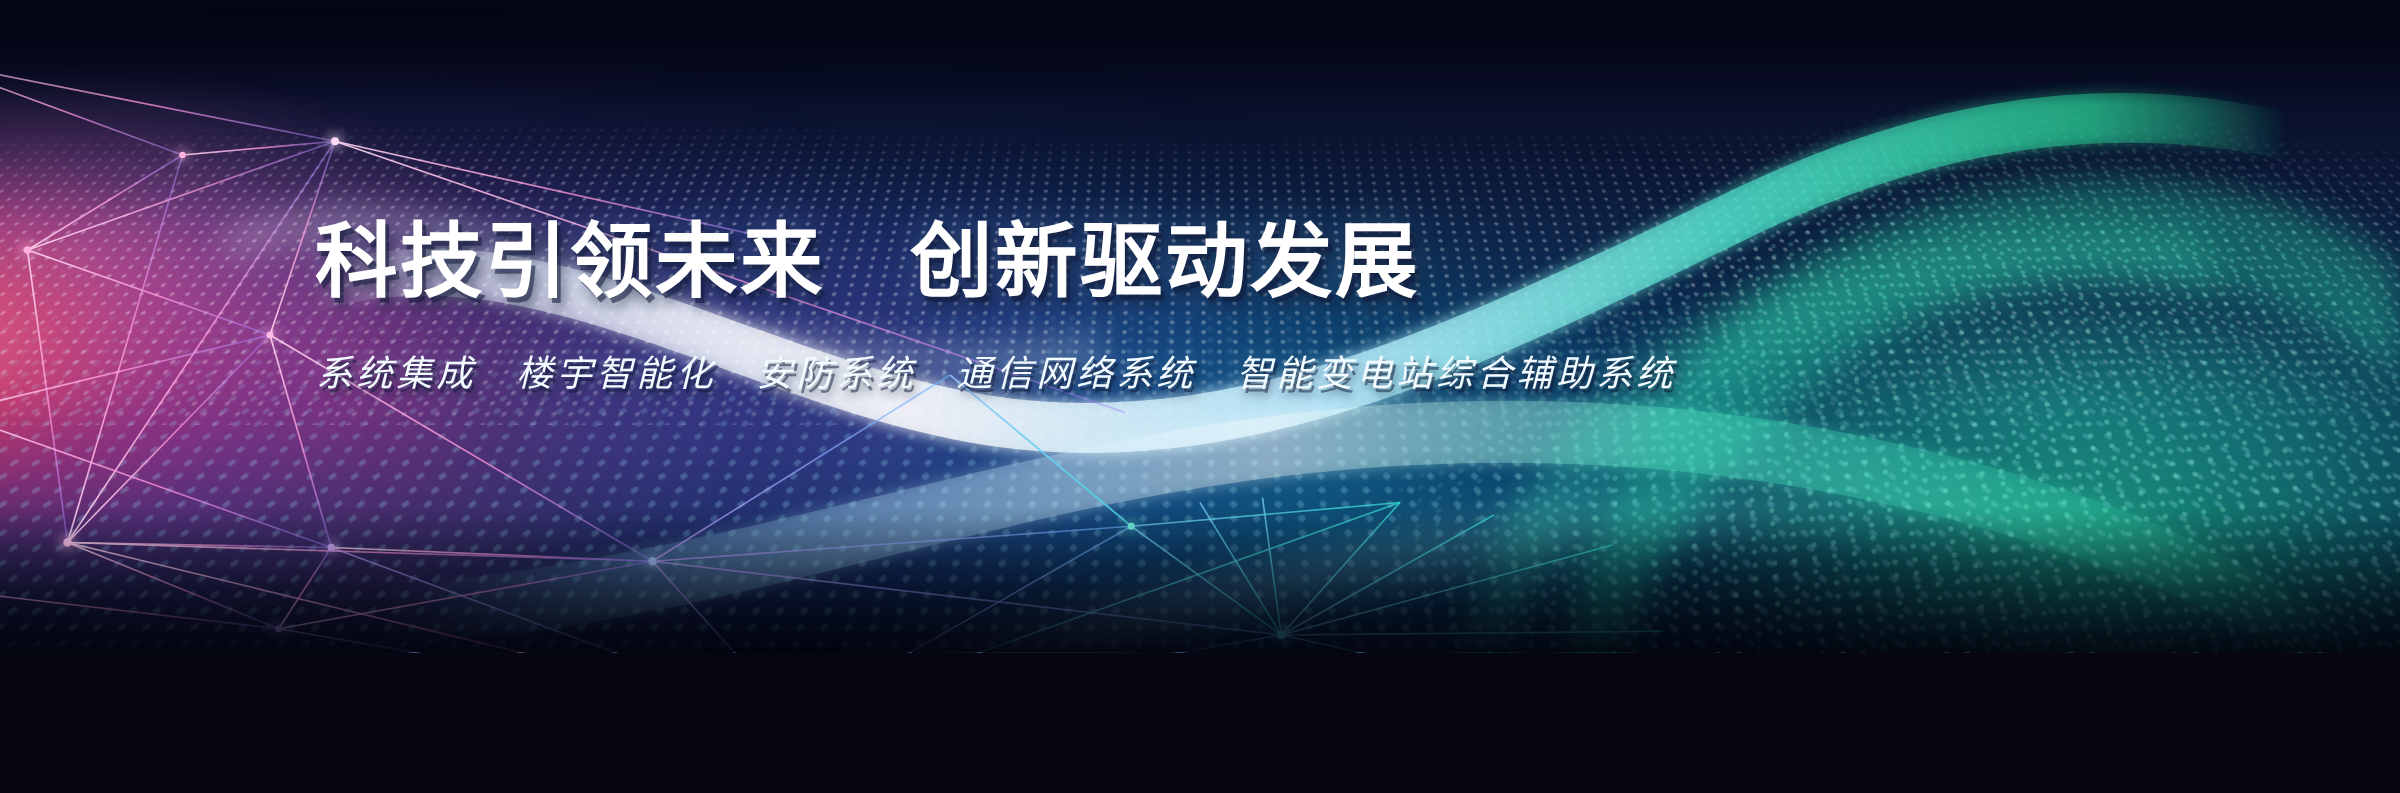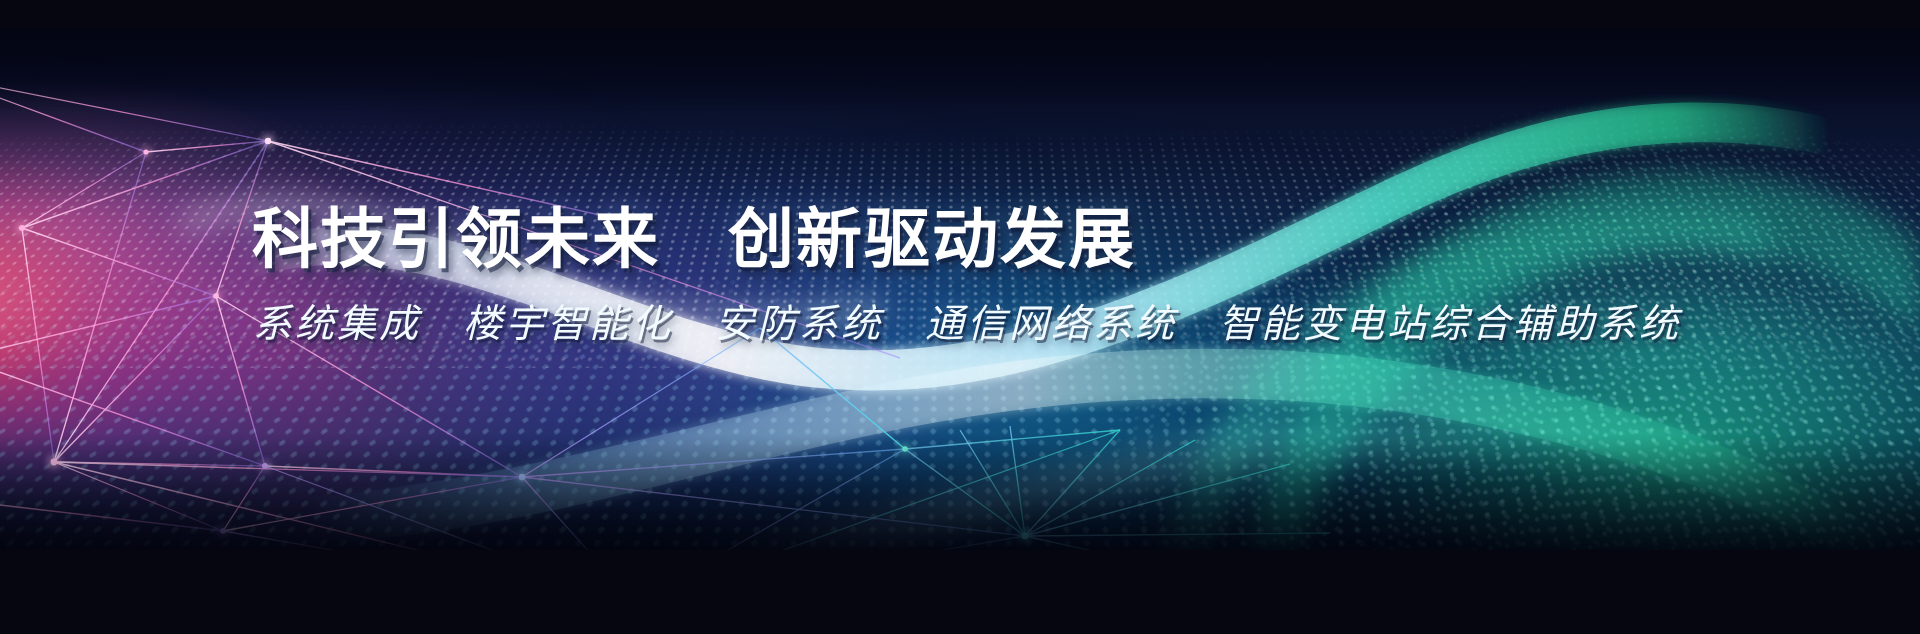--- a/index.html
+++ b/index.html
@@ -1,23 +1,22 @@
 <!DOCTYPE html>
 <html lang="zh-CN"><head>
 <meta charset="utf-8">
 <title>Tech Banner</title>
 <style>
   html,body{margin:0;padding:0;background:#05060f;}
   #stage{
     position:relative;
     width:1920px;height:522px;
     overflow:hidden;
-    font-family:Liberation Sans, sans-serif;
+    font-family:Liberation Serif, serif;
     background:#070a1a;
-    margin-top:28px;
   }
 
   
   .layer{position:absolute;inset:0;pointer-events:none;}
 
   #bg-base{
     background:
       linear-gradient(180deg,
         #0c1030 0%,
         #0d1838 18%,
@@ -132,22 +131,22 @@
     font-weight:bold;
     color:#ffffff;
     letter-spacing:2px;
     white-space:pre;
     text-shadow:
       3px 4px 0 rgba(18,28,60,.55),
       5px 7px 10px rgba(6,12,36,.55),
       0 0 26px rgba(150,215,255,.28);
   }
   #subline{
-    position:absolute;left:253px;top:276px;
-    font-size:39px;line-height:1;
+    position:absolute;left:253px;top:286px;
+    font-size:29px;line-height:1;
     font-weight:normal;
     color:#f2fbff;
     letter-spacing:3px;
     white-space:pre;
     font-style:italic;
     text-shadow:
       2px 3px 0 rgba(16,26,56,.5),
       3px 5px 8px rgba(6,12,36,.5),
       0 0 16px rgba(170,225,255,.30);
   }

